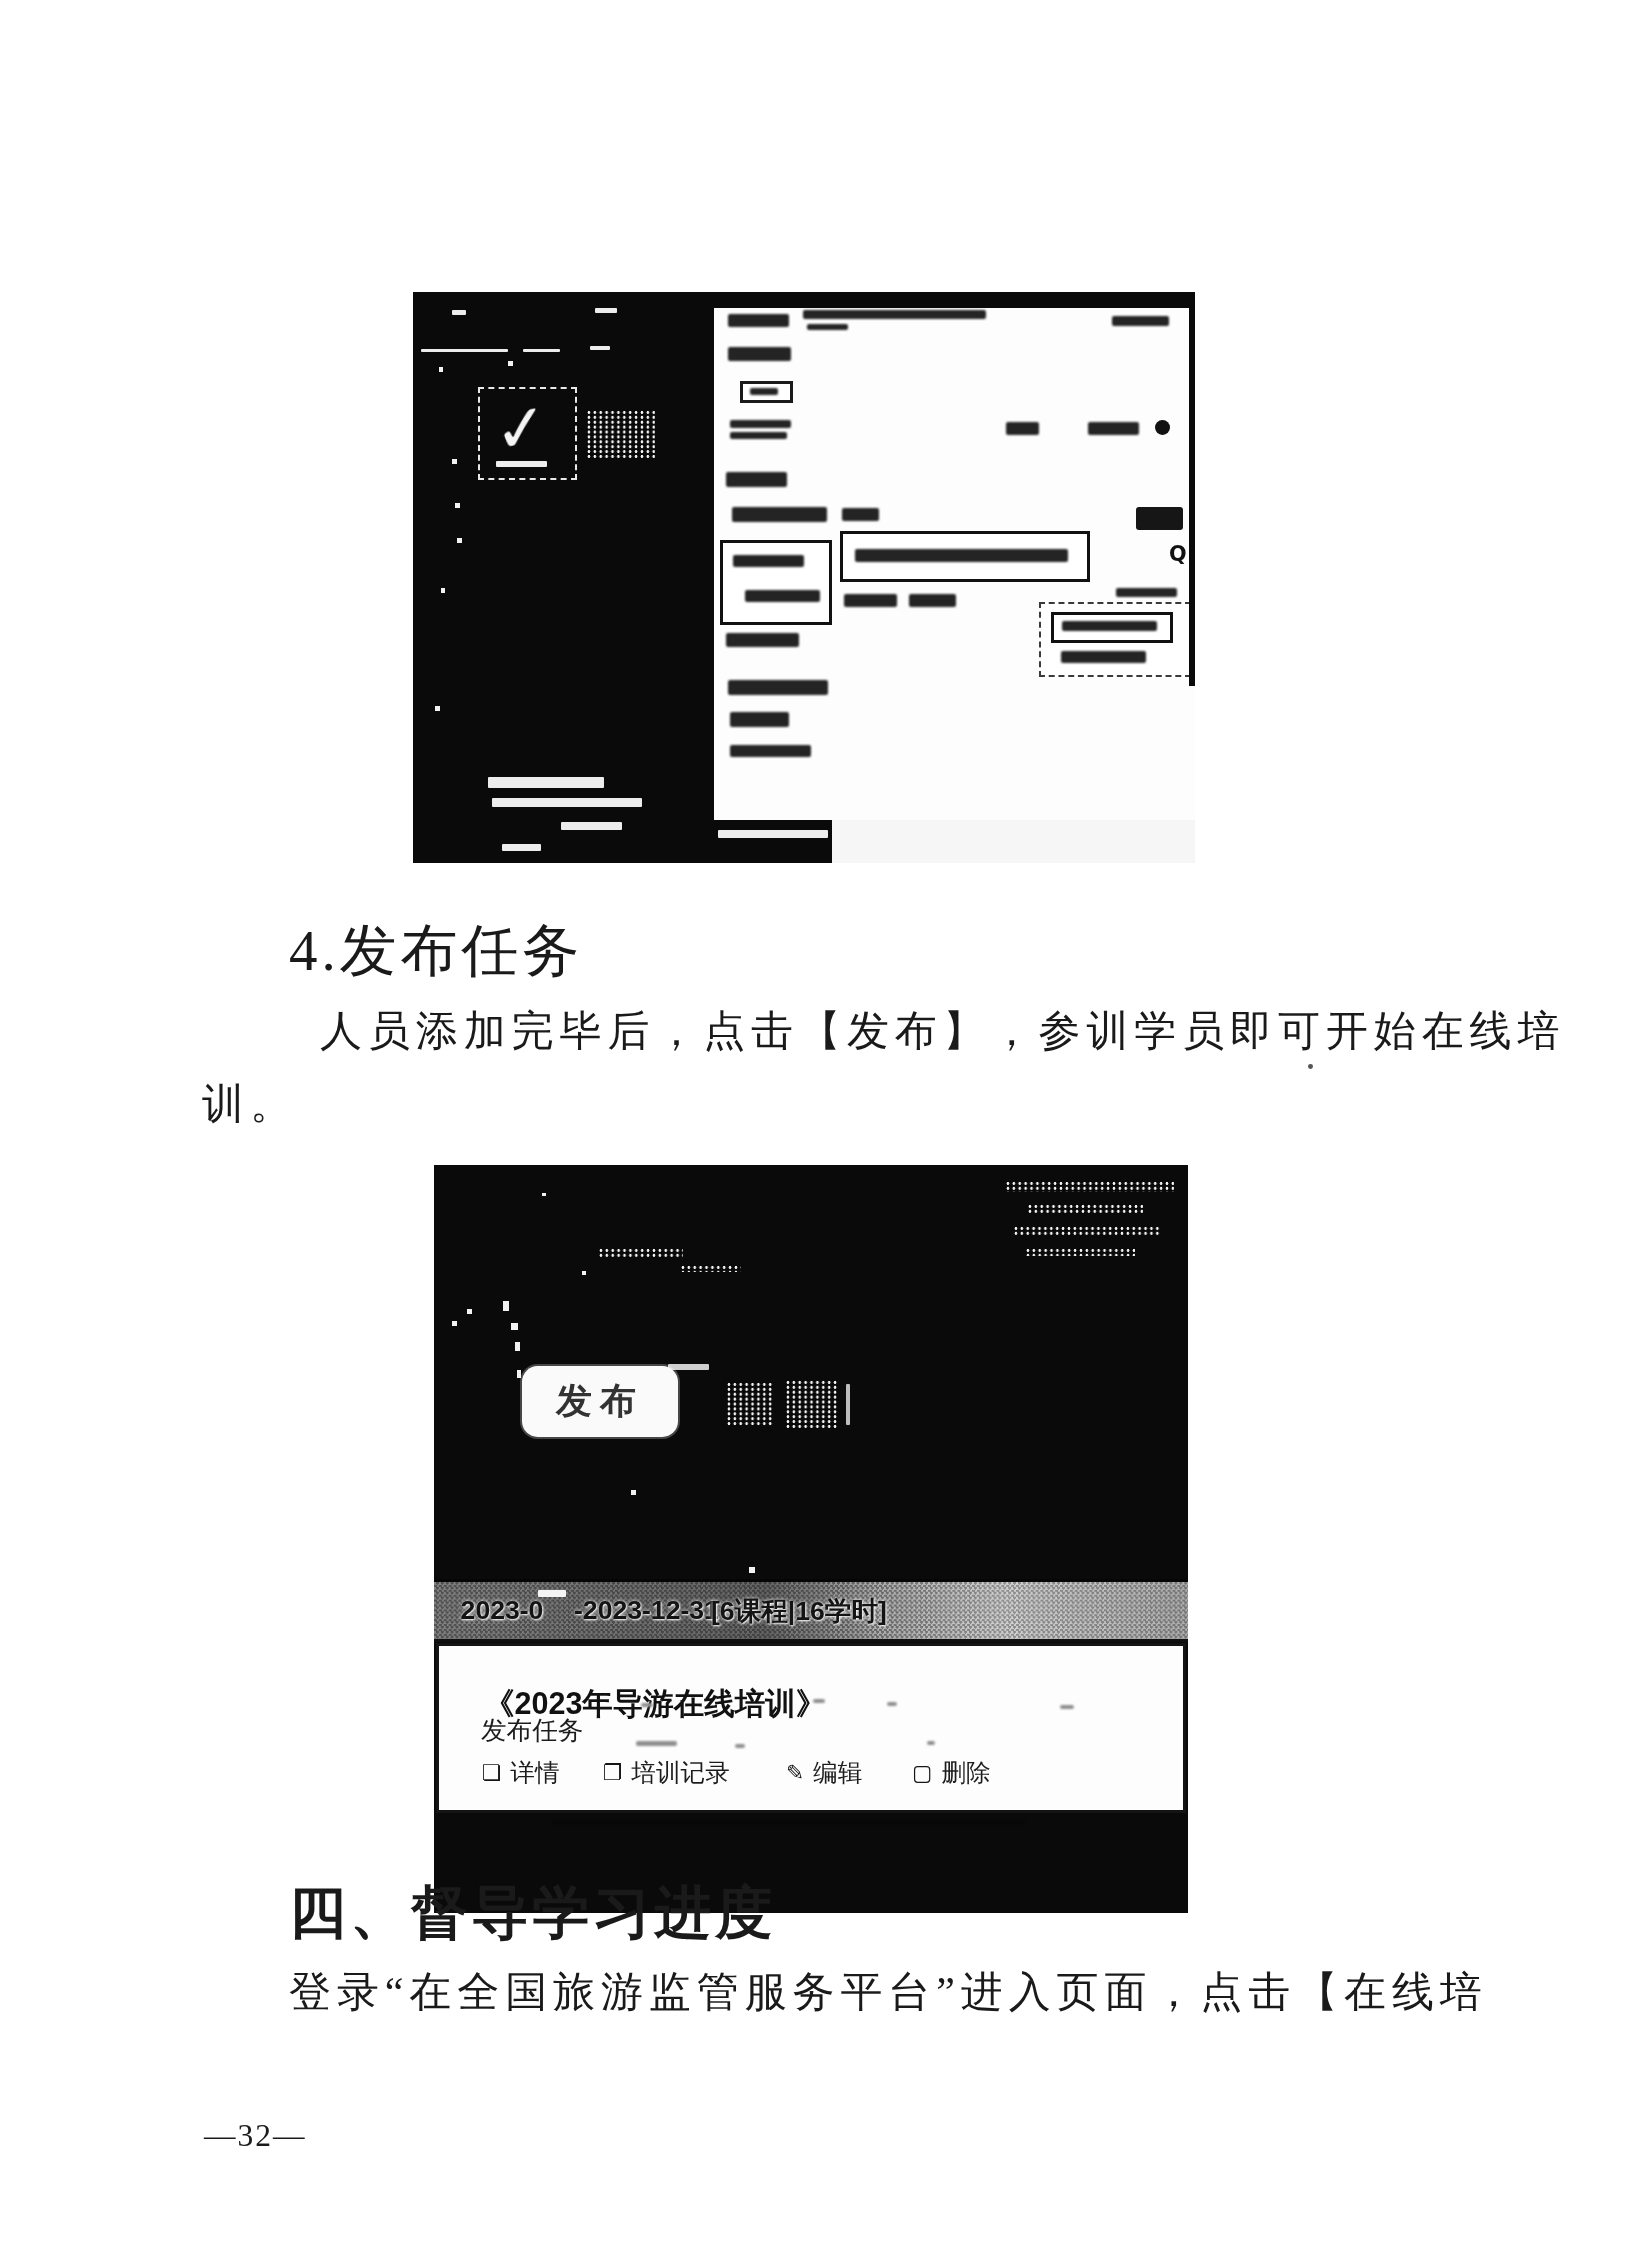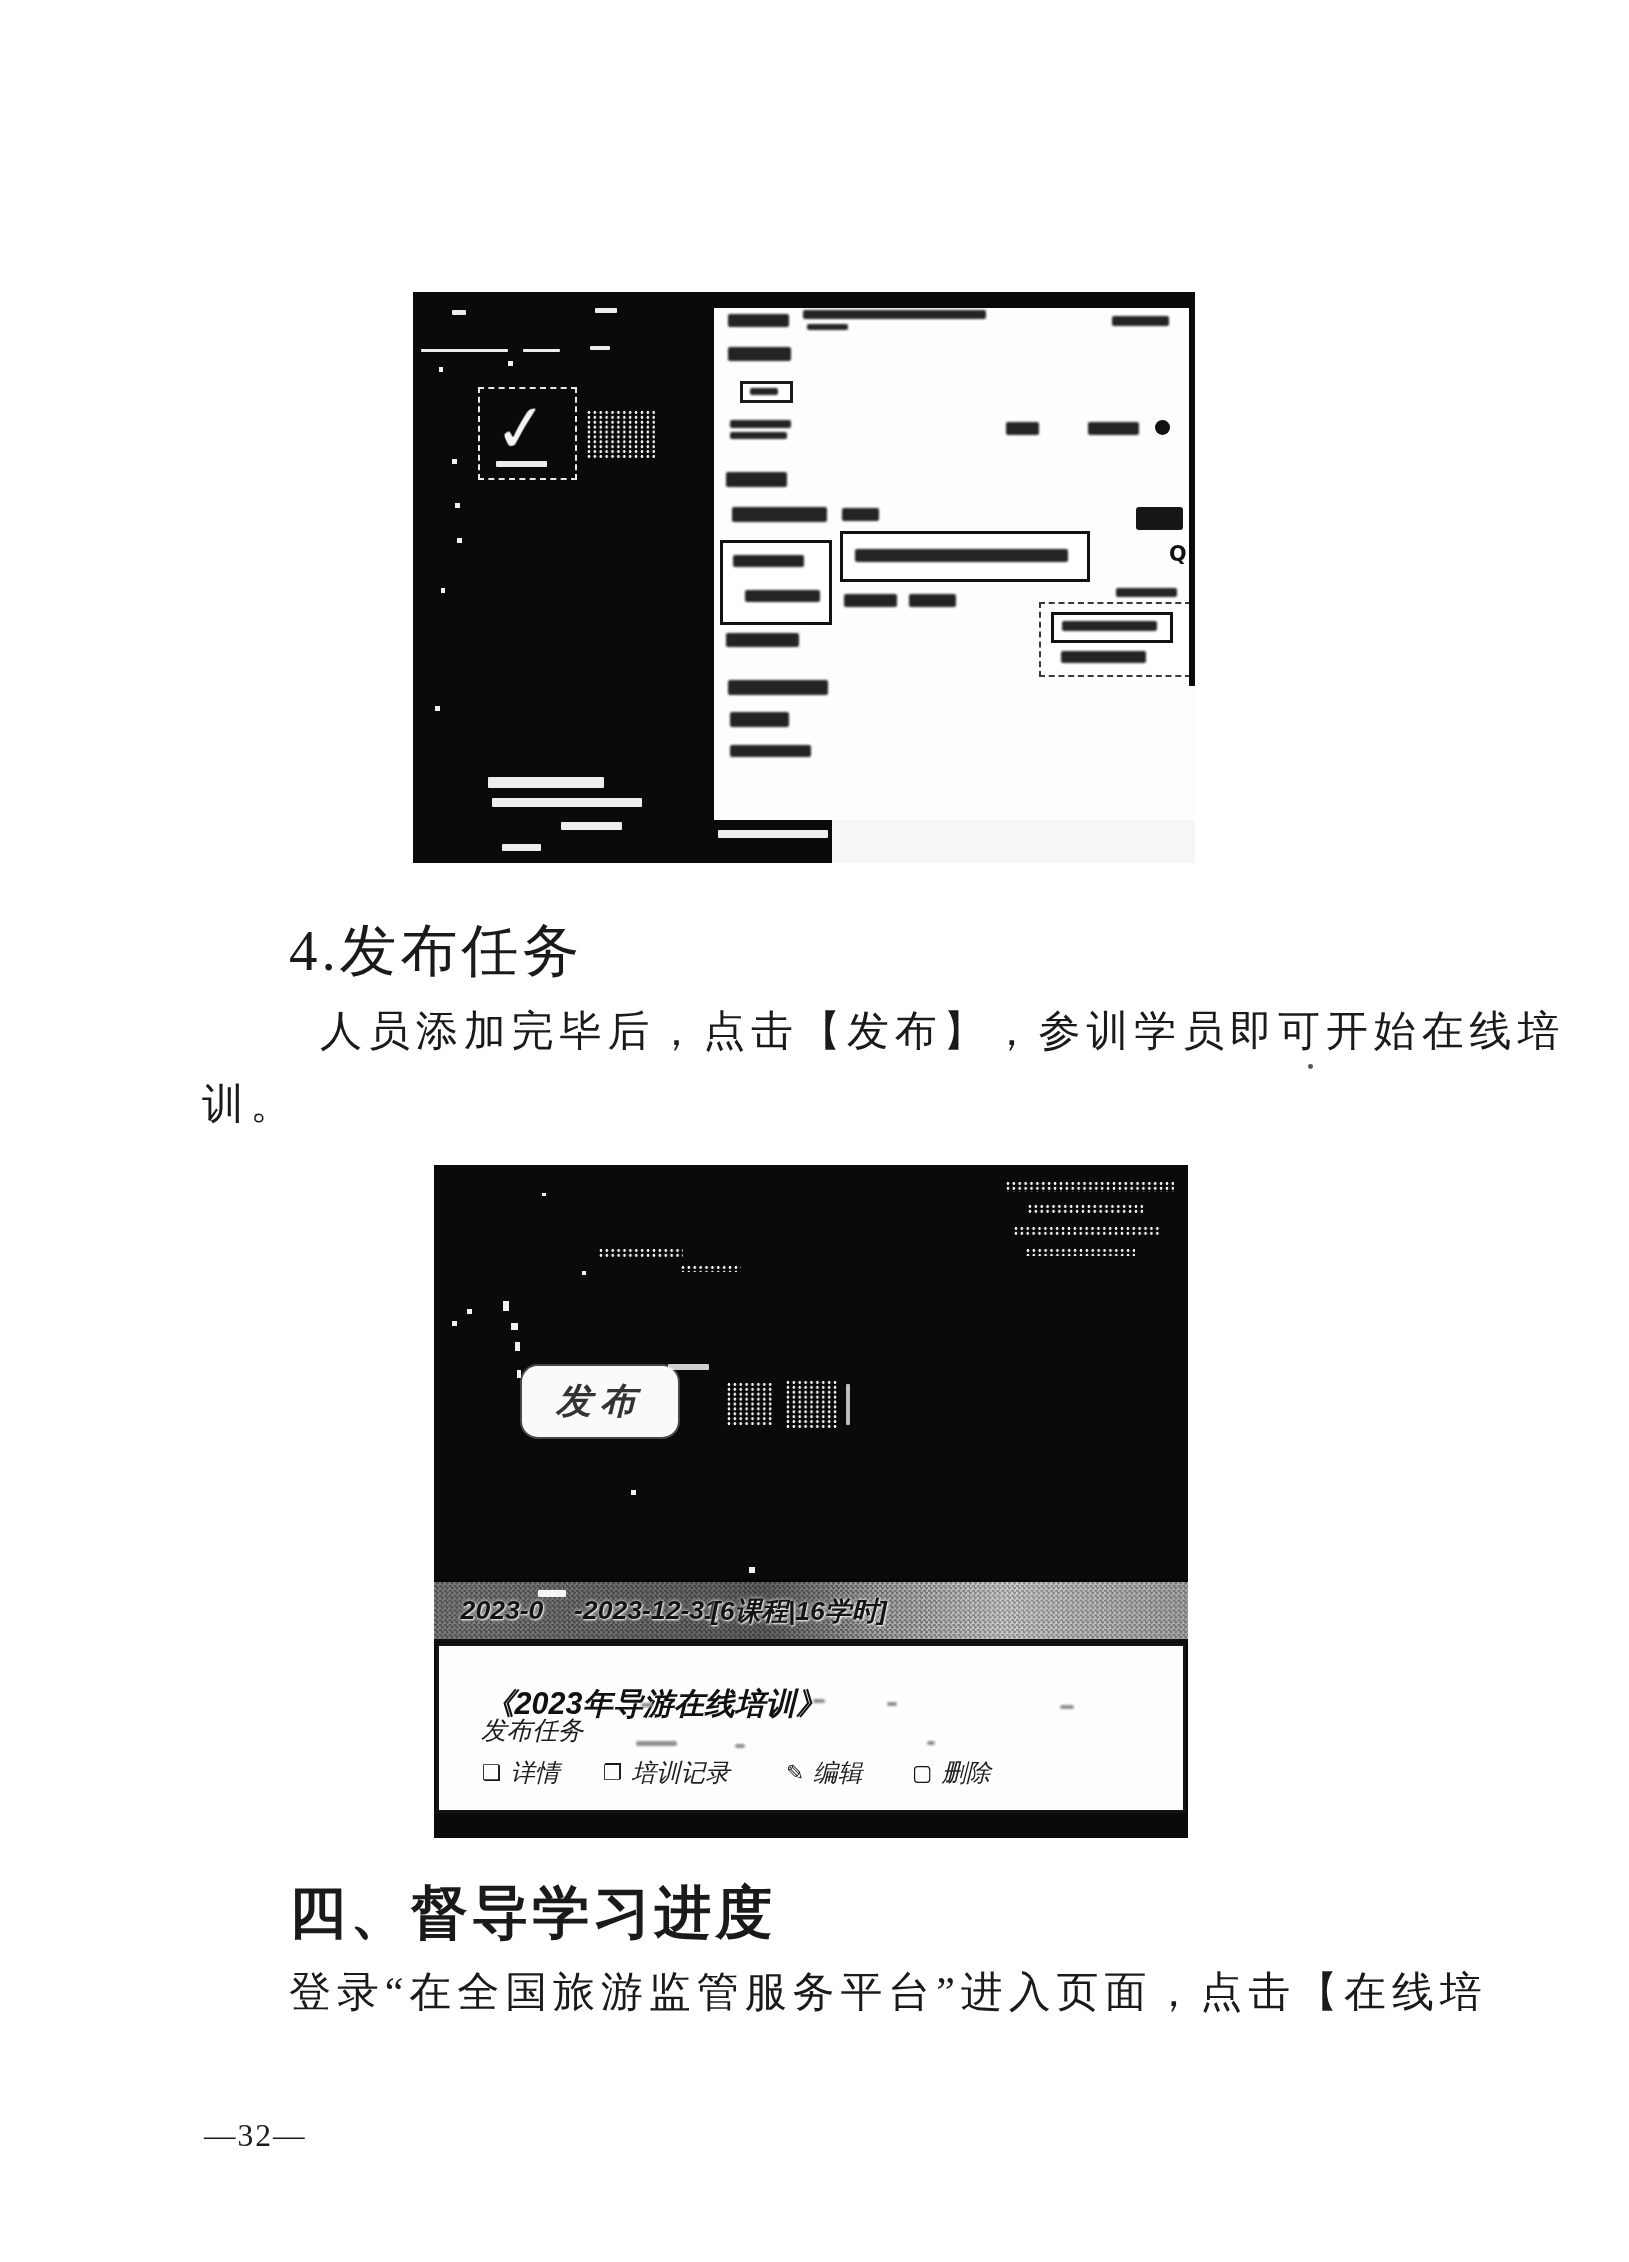--- a/index.html
+++ b/index.html
@@ -140,21 +140,21 @@
     </div>
 
     <div class="abs black" style="left:776px;top:0;width:5.9px;height:394px;"></div>
   </div>
 
   <div class="abs doc-heading" style="left:289px;top:913px;">4.发布任务</div>
   <div class="abs doc-par" style="left:289px;top:1003px;margin-left:31px;">人员添加完毕后，点击【发布】，参训学员即可开始在线培</div>
   <div class="ddot" style="left:1308px;top:1064px;width:4.9px;height:4.9px;"></div>
   <div class="abs doc-par" style="left:202px;top:1076px;">训。</div>
 
-  <div class="shot black" style="left:434px;top:1165px;width:754px;height:673px;font-style:italic;">
+  <div class="shot black" style="left:434px;top:1165px;width:754px;height:748px;">
 
     <div class="speckle" style="left:571px;top:15.8px;width:169px;height:10.8px;"></div>
     <div class="speckle" style="left:593px;top:39px;width:116px;height:8.9px;"></div>
     <div class="speckle" style="left:579px;top:61px;width:148px;height:8.9px;"></div>
     <div class="speckle" style="left:591px;top:83px;width:110px;height:7.9px;"></div>
     <div class="speckle" style="left:164px;top:83px;width:85px;height:8.9px;"></div>
     <div class="speckle" style="left:246px;top:100px;width:61px;height:6.9px;"></div>
     <div class="dot" style="left:108px;top:27.6px;width:3.9px;height:3.9px;"></div>
     <div class="dot" style="left:17.7px;top:156px;"></div>
     <div class="dot" style="left:33px;top:144px;"></div>

